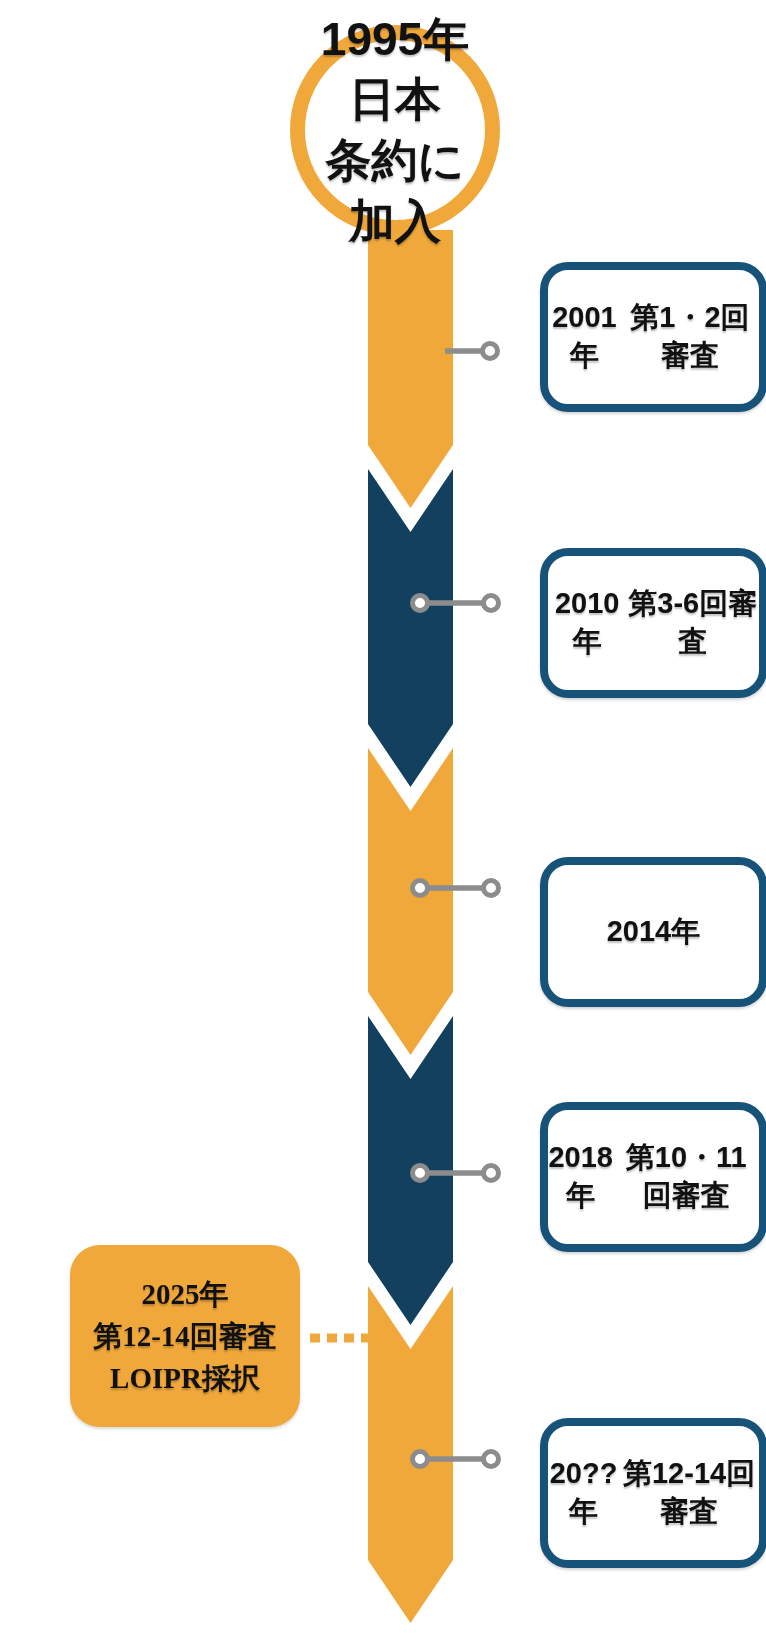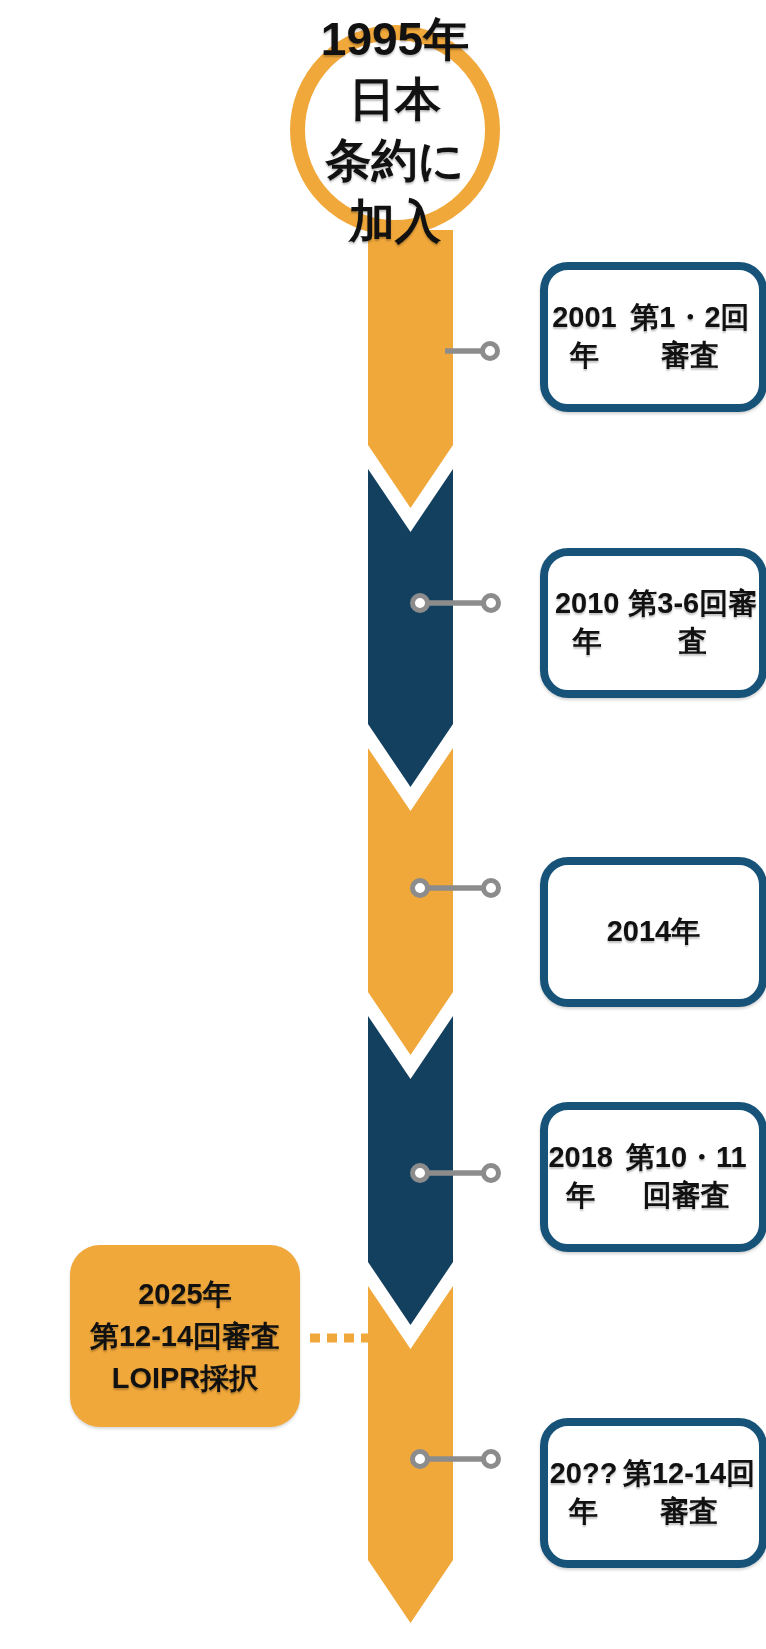--- a/index.html
+++ b/index.html
@@ -42,20 +42,21 @@
   .milestone-box.m3{top:1102px;}
   .milestone-box.m4{top:1383px;margin-top:35px;}
 
   .highlight-box{
     position:absolute;left:70px;top:1245px;width:230px;height:182px;
     background:var(--orange,#F1A83B);border-radius:30px;
     display:flex;flex-direction:column;justify-content:center;align-items:center;
     text-align:center;font-weight:bold;font-size:29px;line-height:1.45;
     text-shadow:0 2px 2px rgba(0,0,0,0.25);
     box-shadow:0 2px 3px rgba(0,0,0,0.15);
+    font-family:Liberation Serif, serif;
   }
 </style>
 </head>
 <body>
 
 <div class="canvas">
 
   <svg class="tl" width="766" height="1649" viewBox="0 0 766 1649">
 
     <polygon class="seg-orange" points="368,230 453,230 453,445 410.5,508 368,445"></polygon>

